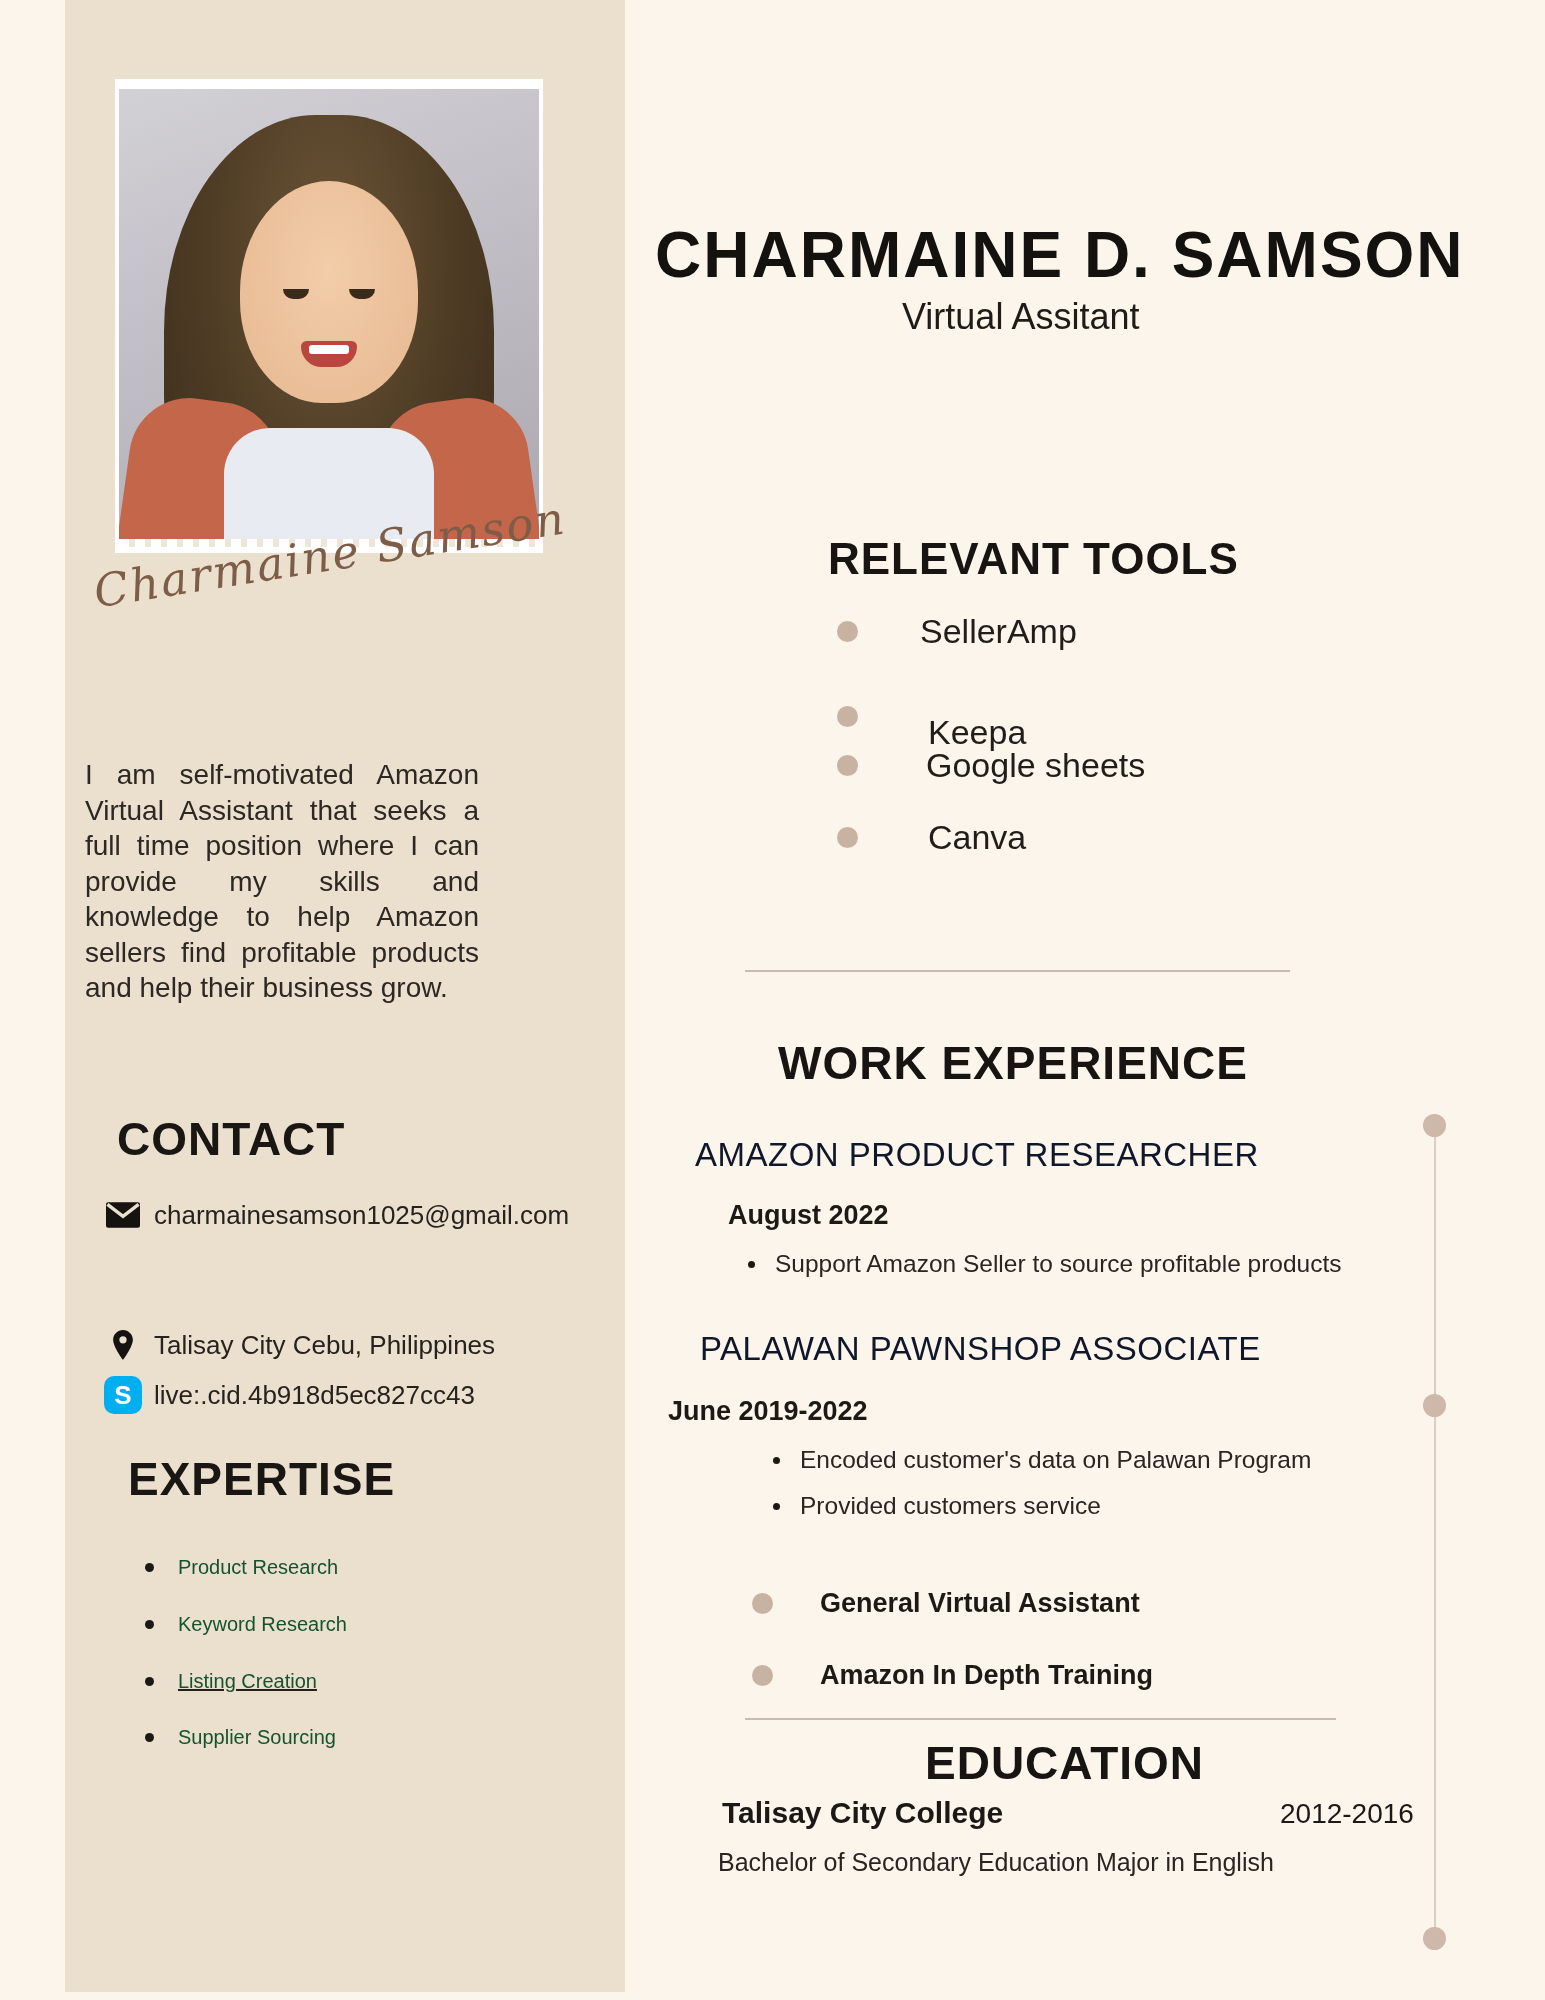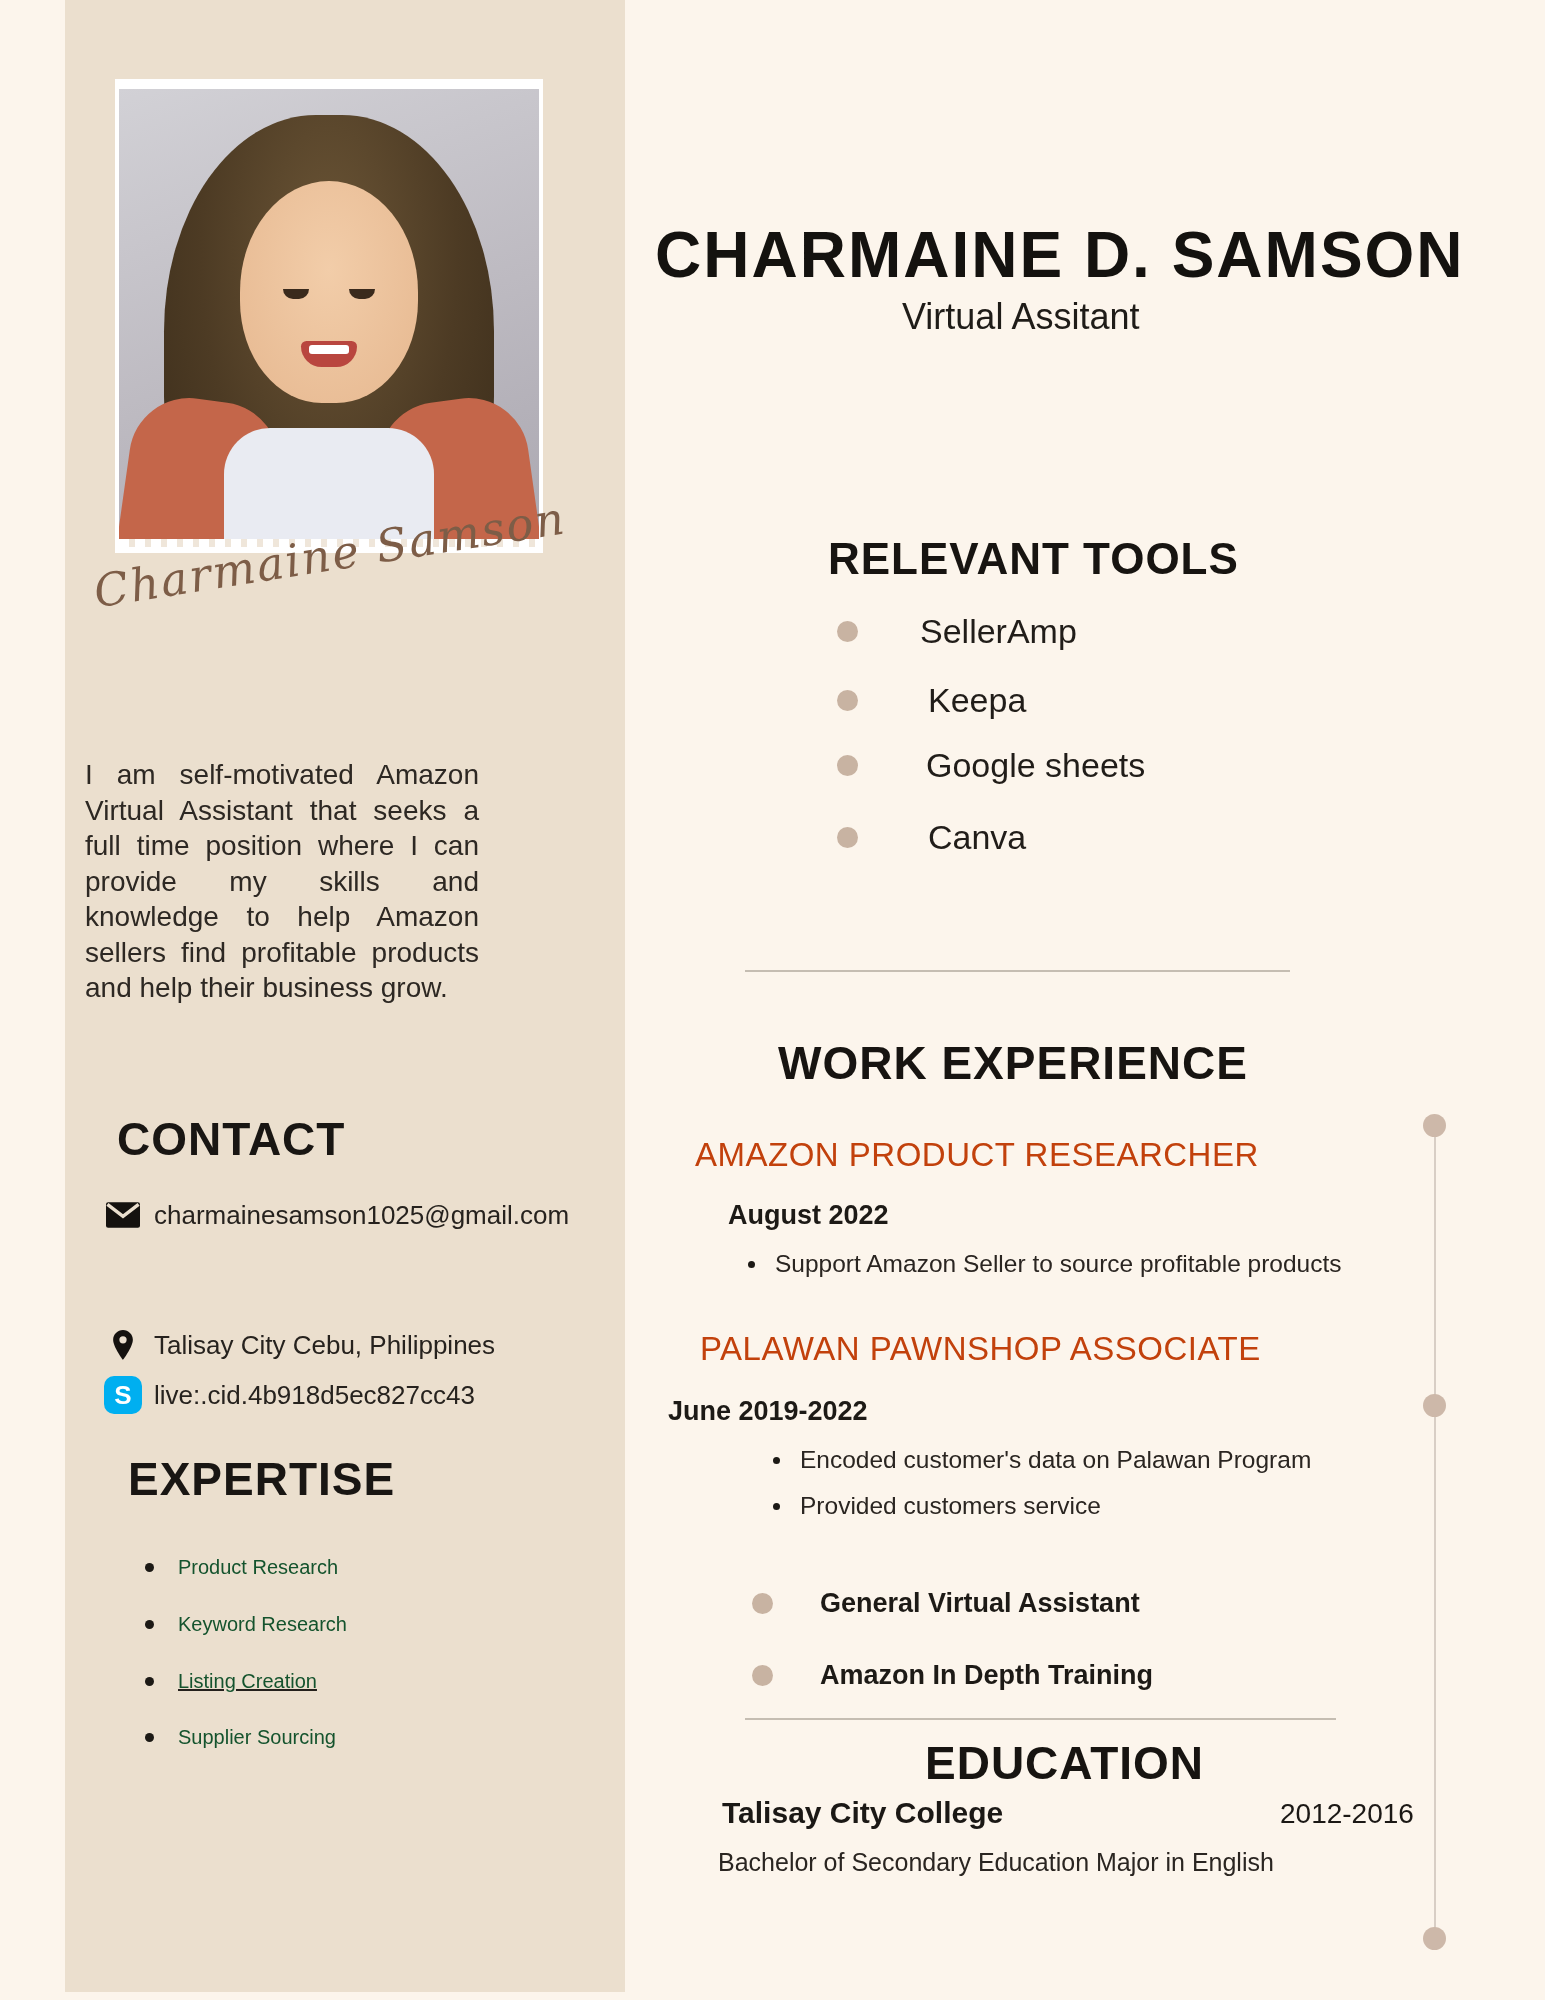--- a/index.html
+++ b/index.html
@@ -49,21 +49,21 @@
   .dotb{width:9px;height:9px;border-radius:50%;background:#1c1915;margin-right:24px;flex:0 0 9px;}
   .x-tx{font-size:20px;color:#14532d;}
   
   .name{left:655px;top:218px;font-size:64px;font-weight:800;letter-spacing:2px;color:#14120f;white-space:nowrap;}
   .role{left:902px;top:296px;font-size:36px;font-weight:500;color:#1f1c18;}
   .m-head{font-size:46px;font-weight:800;letter-spacing:1px;color:#171411;white-space:nowrap;}
   .tool-row{display:flex;align-items:center;}
   .dott{width:21px;height:21px;border-radius:50%;background:#C8B3A2;flex:0 0 21px;}
   .tool-tx{font-size:34px;color:#211d19;margin-left:62px;}
   .divider{height:2px;background:#c5bdb2;}
-  .job-title{font-size:33px;font-weight:500;letter-spacing:0.5px;color:#c2410c;white-space:nowrap;}
+  .job-title{font-size:33px;font-weight:500;letter-spacing:0.5px;color:#0f172a;white-space:nowrap;}
   .job-date{font-size:27px;font-weight:600;color:#1d1a16;}
   .b-row{display:flex;align-items:center;}
   .dots{width:7px;height:7px;border-radius:50%;background:#1c1915;margin-right:20px;flex:0 0 7px;}
   .b-tx{font-size:24.5px;color:#2a2best521;}
   .b-tx{font-size:24.5px;color:#2a2521;}
   .tr-row{display:flex;align-items:center;}
   .tr-tx{font-size:27px;font-weight:600;color:#1d1a16;margin-left:47px;}
   .edu-school{font-size:30px;font-weight:600;color:#1b1815;}
   .edu-years{font-size:28px;font-weight:500;color:#1b1815;}
   .edu-degree{font-size:25px;color:#2a2521;}
@@ -150,21 +150,21 @@
   <div class="abs role">Virtual Assitant</div>
 
   <div class="abs m-head" style="left:828px;top:534px;font-size:44px;">RELEVANT TOOLS</div>
 
   <div class="abs tool-row" style="left:837px;top:612px;">
     <span class="dott"></span>
     <span class="tool-tx">SellerAmp</span>
   </div>
   <div class="abs tool-row" style="left:837px;top:681px;">
     <span class="dott"></span>
-    <span class="tool-tx" style="margin-left:70px;">Keepa</span>
+    <span class="tool-tx" style="margin-left:70px;margin-top:32px;">Keepa</span>
   </div>
   <div class="abs tool-row" style="left:837px;top:746px;">
     <span class="dott"></span>
     <span class="tool-tx" style="margin-left:68px;">Google sheets</span>
   </div>
   <div class="abs tool-row" style="left:837px;top:818px;">
     <span class="dott"></span>
     <span class="tool-tx" style="margin-left:70px;">Canva</span>
   </div>
 

